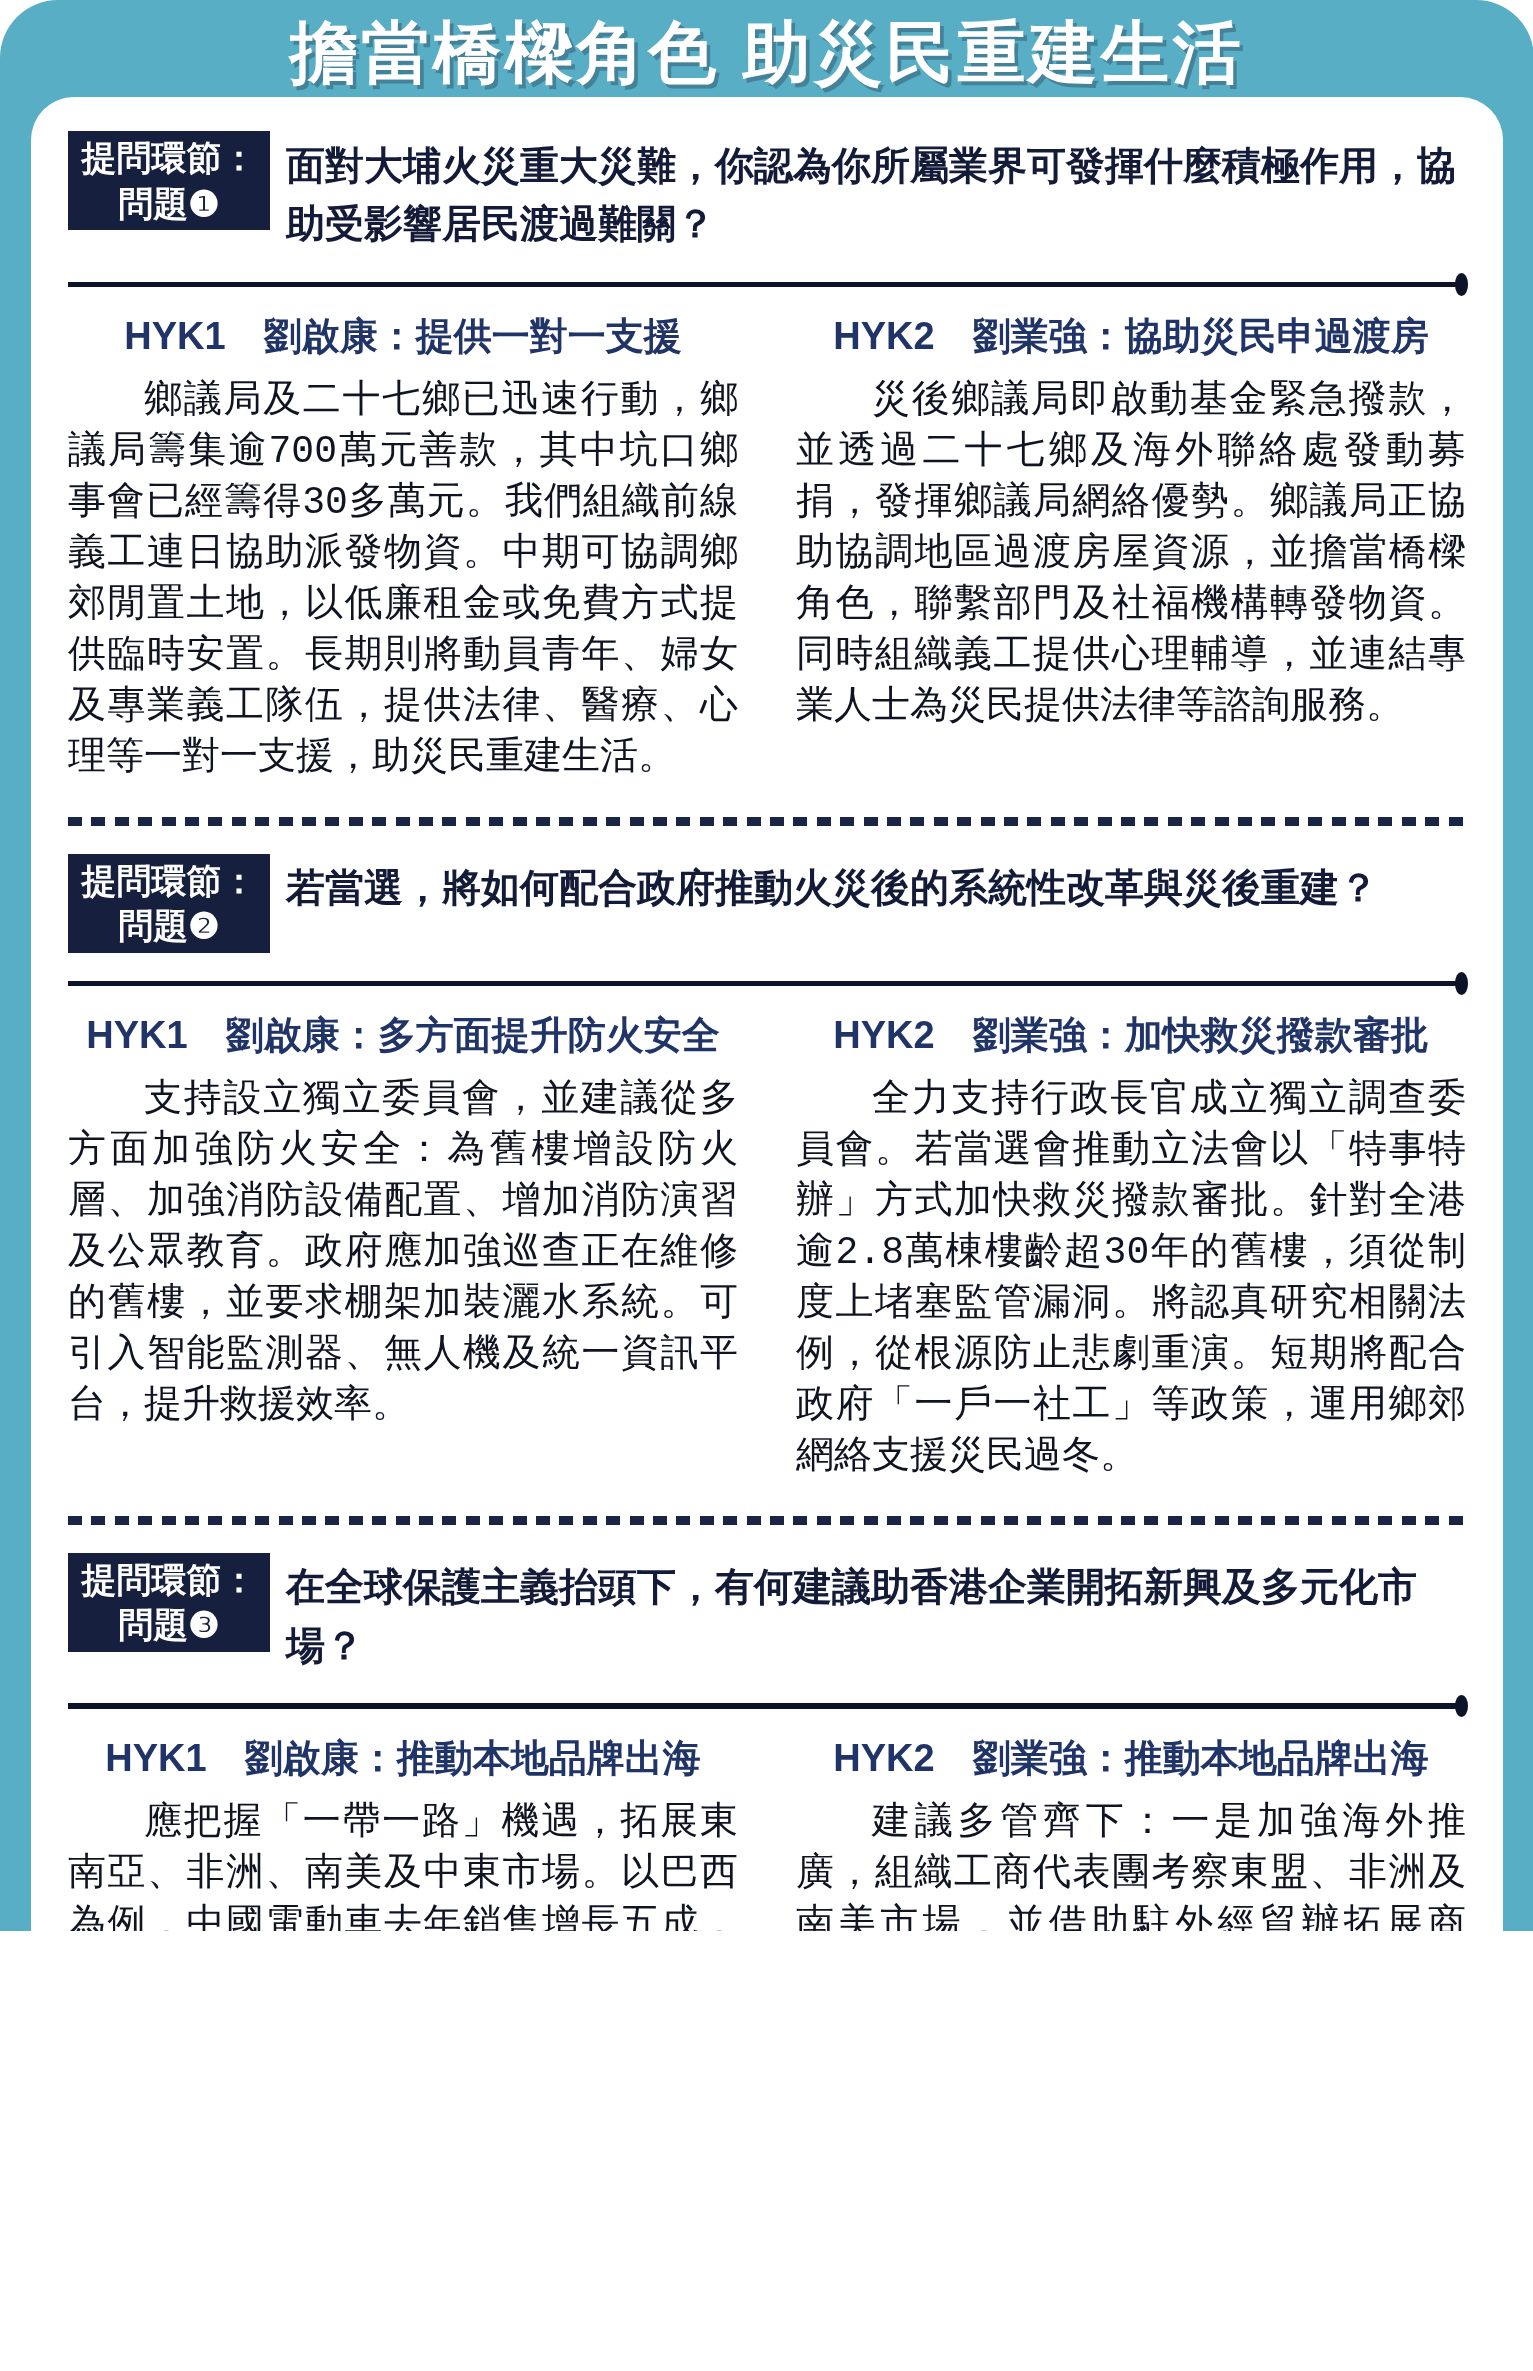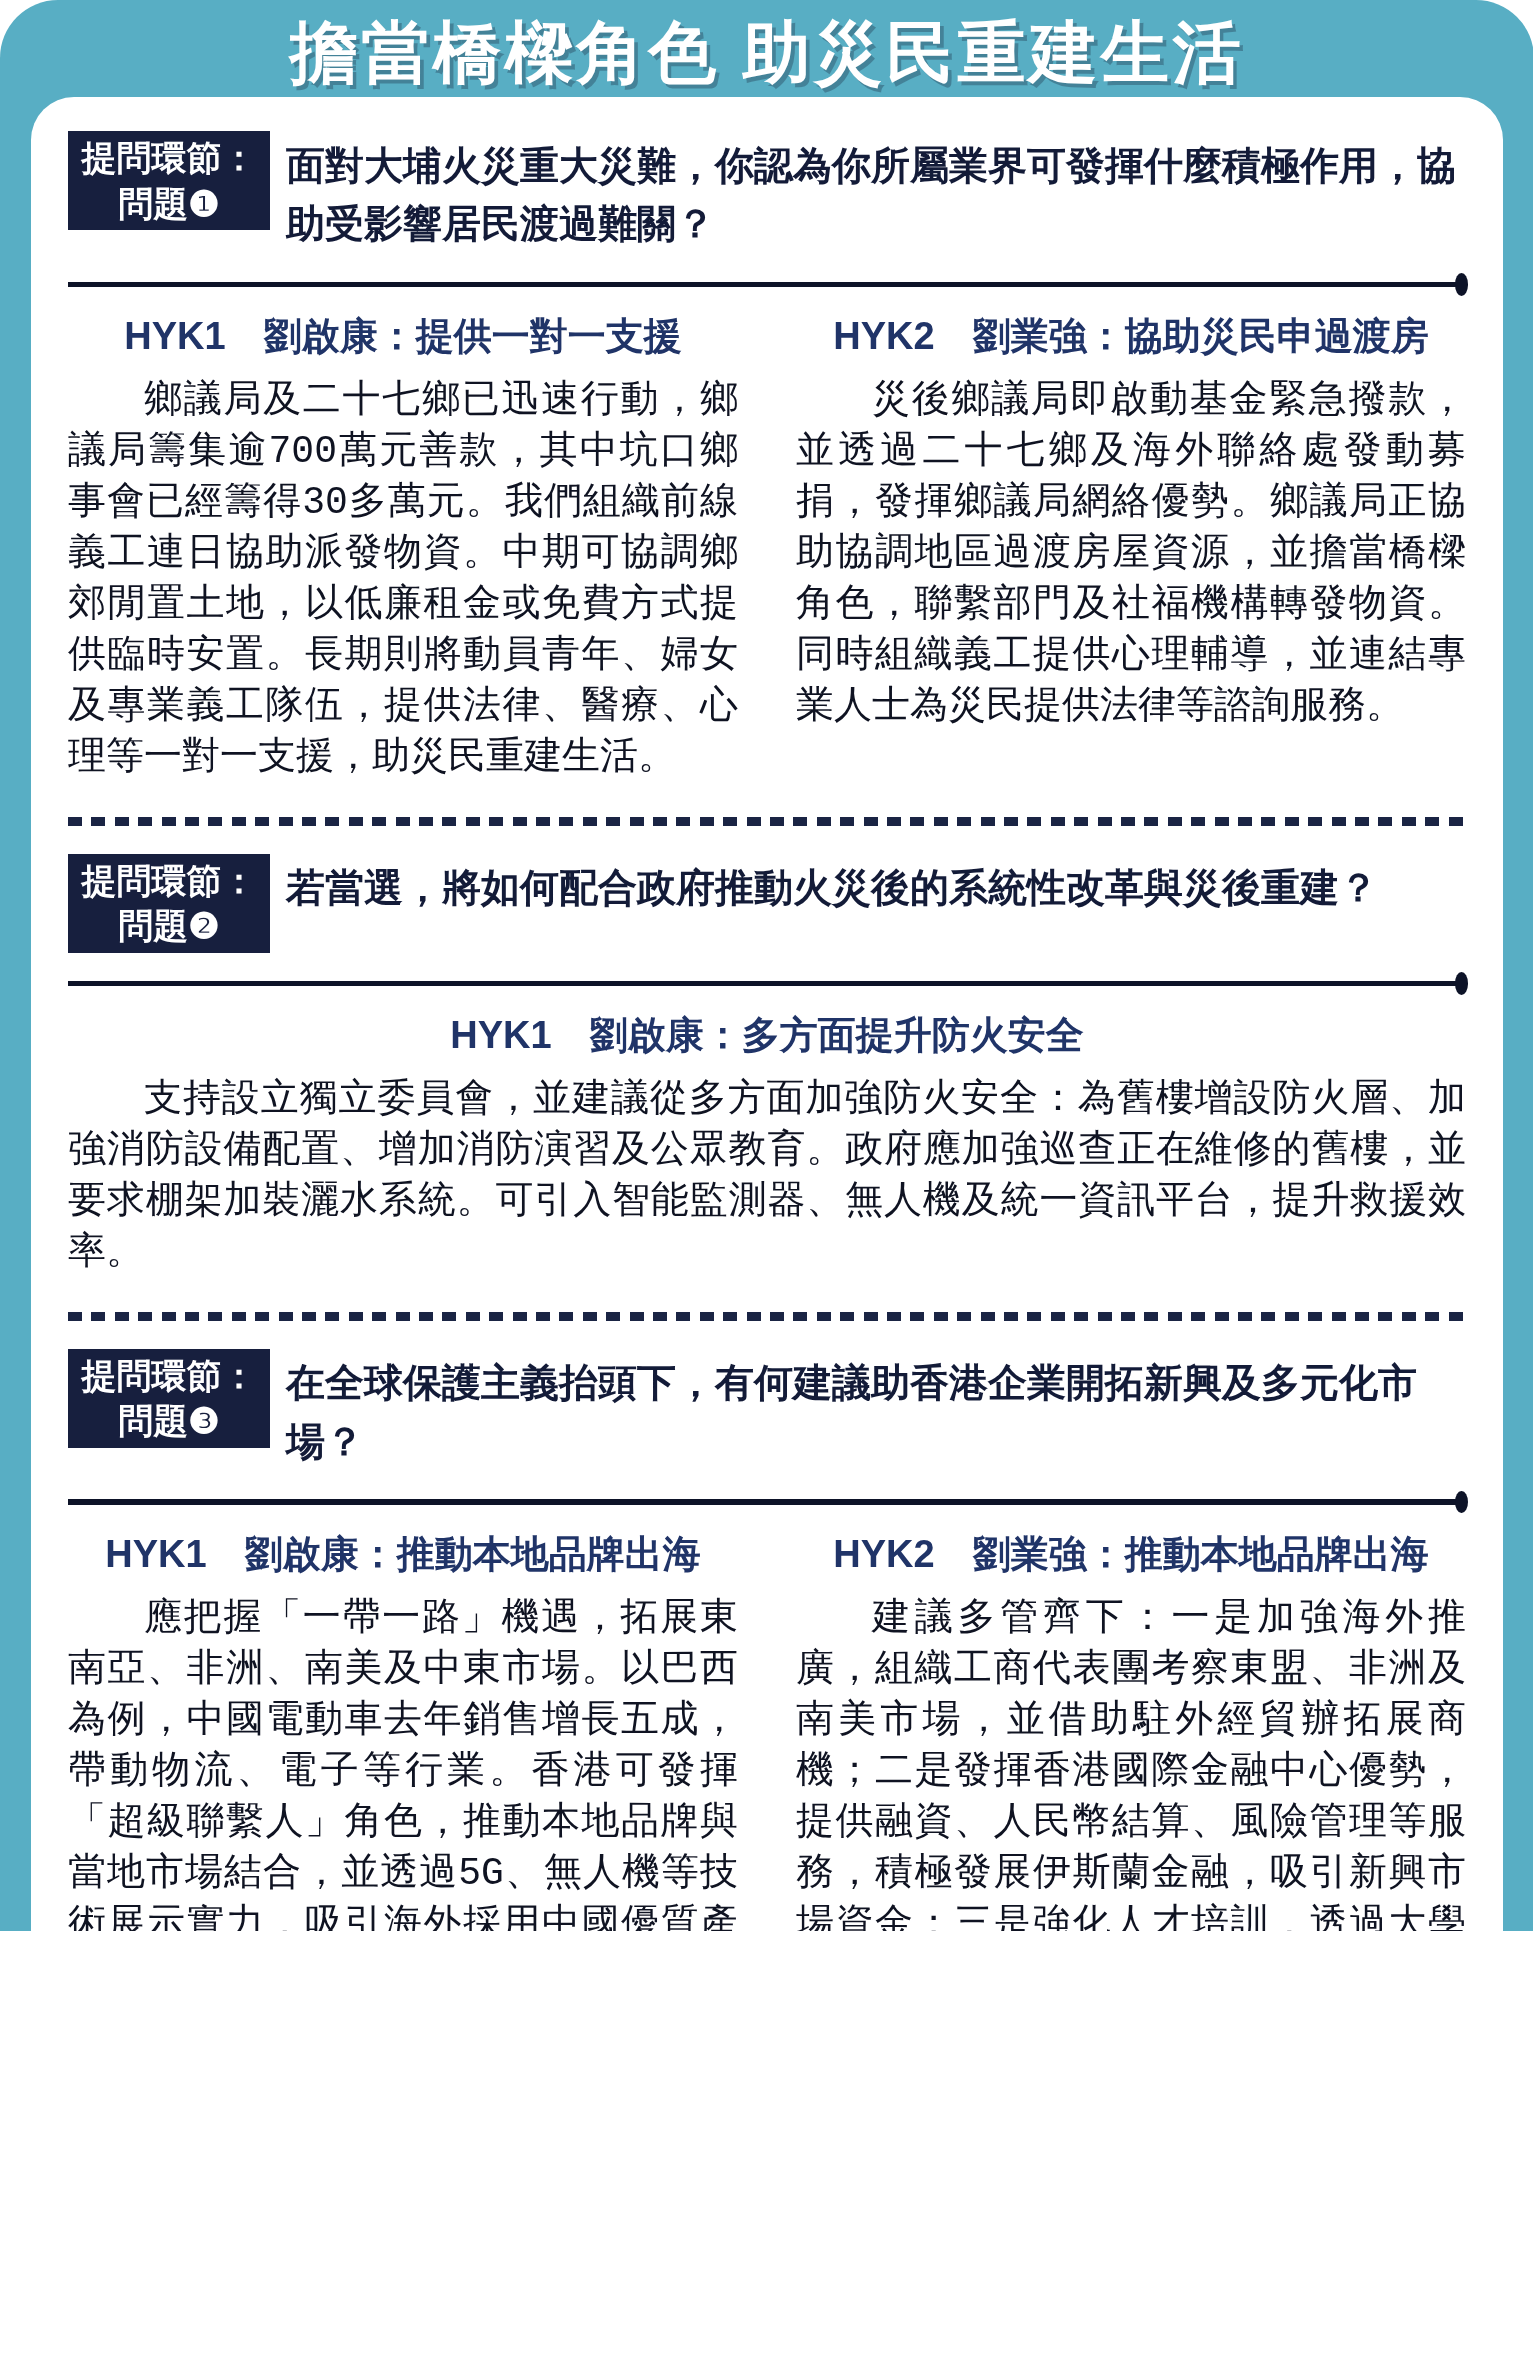--- a/index.html
+++ b/index.html
@@ -116,20 +116,24 @@
         <div class="q-text">若當選，將如何配合政府推動火災後的系統性改革與災後重建？</div>
       </div>
       <div class="rule">
         <span class="rule-dot"></span>
       </div>
       <div class="answers">
         <div class="answer">
           <h3 class="answer-heading">HYK1　劉啟康：多方面提升防火安全</h3>
           <p class="answer-body">支持設立獨立委員會，並建議從多方面加強防火安全：為舊樓增設防火層、加強消防設備配置、增加消防演習及公眾教育。政府應加強巡查正在維修的舊樓，並要求棚架加裝灑水系統。可引入智能監測器、無人機及統一資訊平台，提升救援效率。</p>
         </div>
+        <div class="answer">
+          <h3 class="answer-heading">HYK2　劉業強：加快救災撥款審批</h3>
+          <p class="answer-body">全力支持行政長官成立獨立調查委員會。若當選會推動立法會以「特事特辦」方式加快救災撥款審批。針對全港逾2.8萬棟樓齡超30年的舊樓，須從制度上堵塞監管漏洞。將認真研究相關法例，從根源防止悲劇重演。短期將配合政府「一戶一社工」等政策，運用鄉郊網絡支援災民過冬。</p>
+        </div>
       </div>
       <div class="dashed"></div>
     </section>
 
     <section>
       <div class="q-row">
         <div class="badge">
           <span>提問環節：</span>
           <span>問題❸</span>
         </div>

